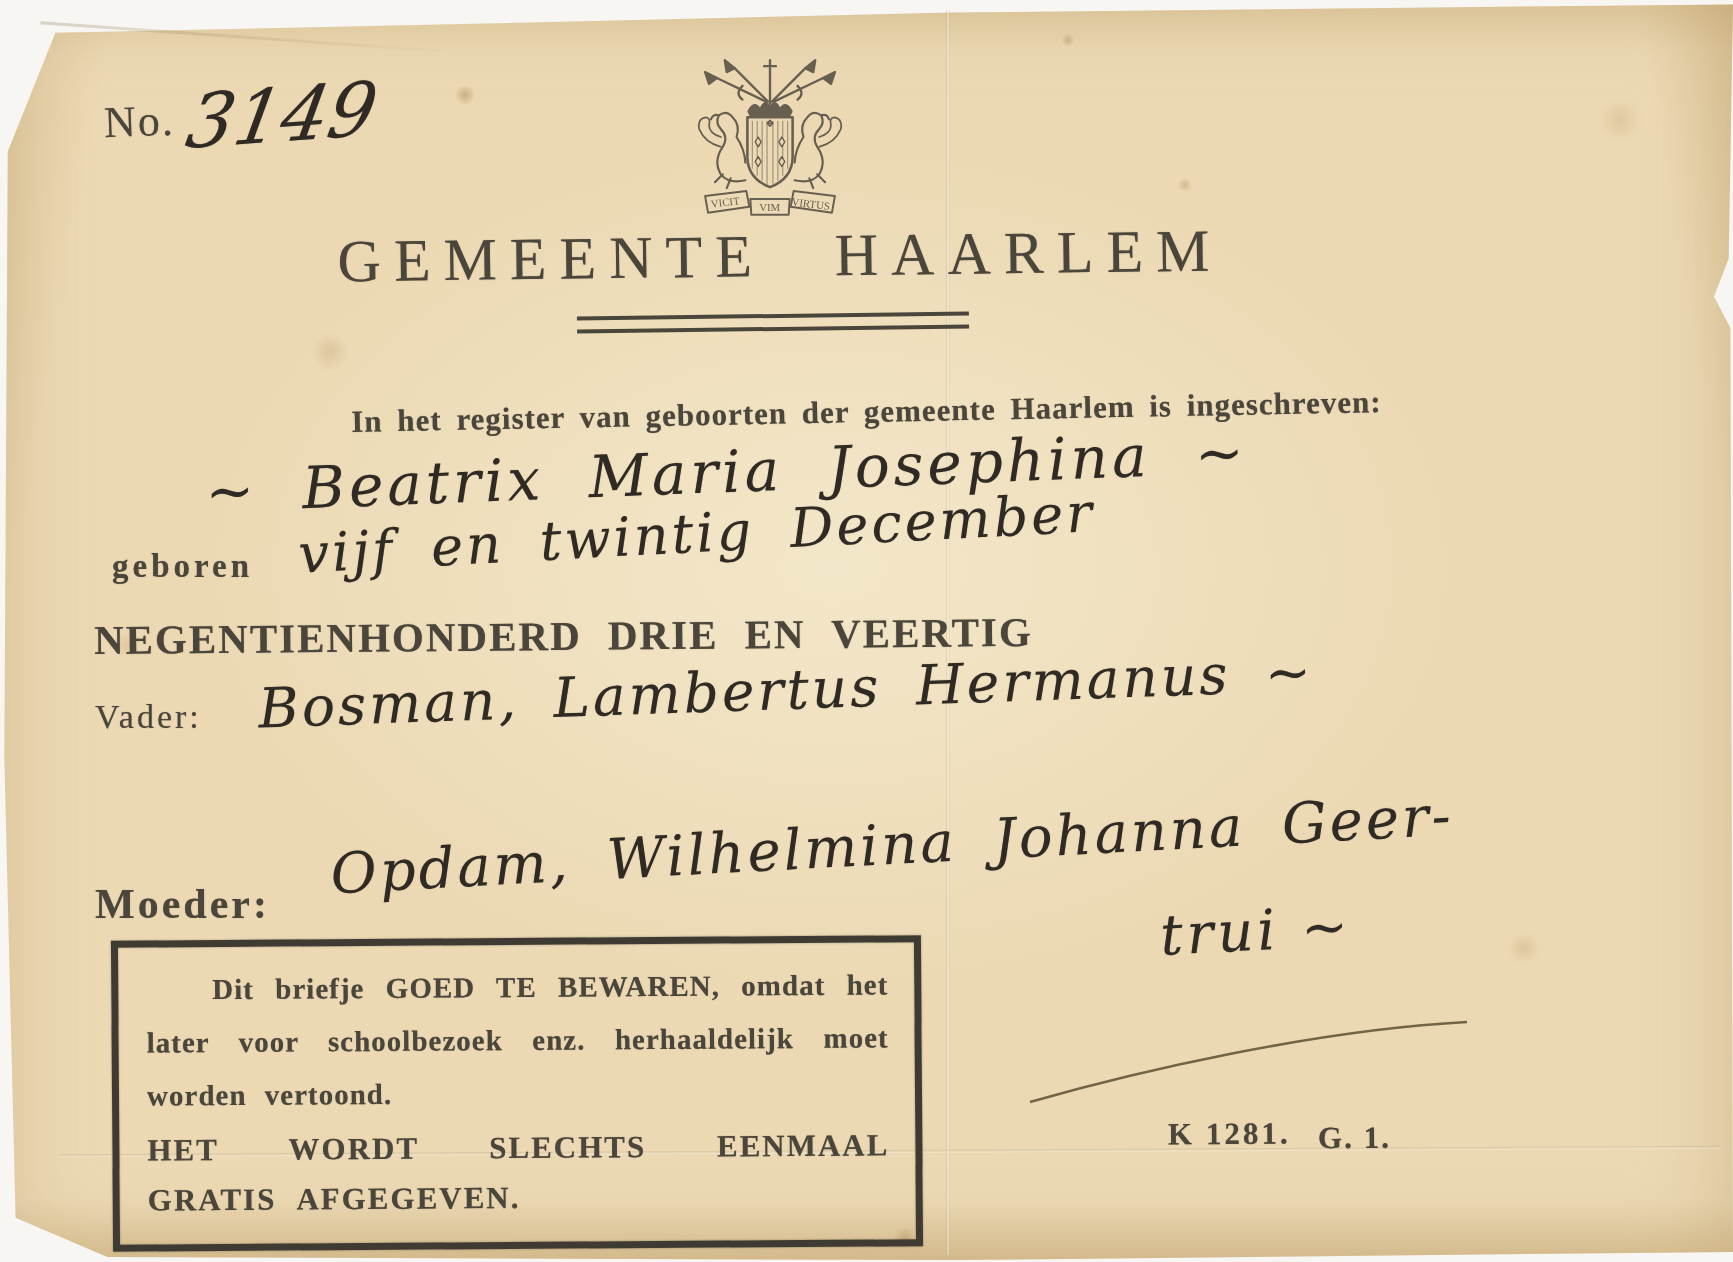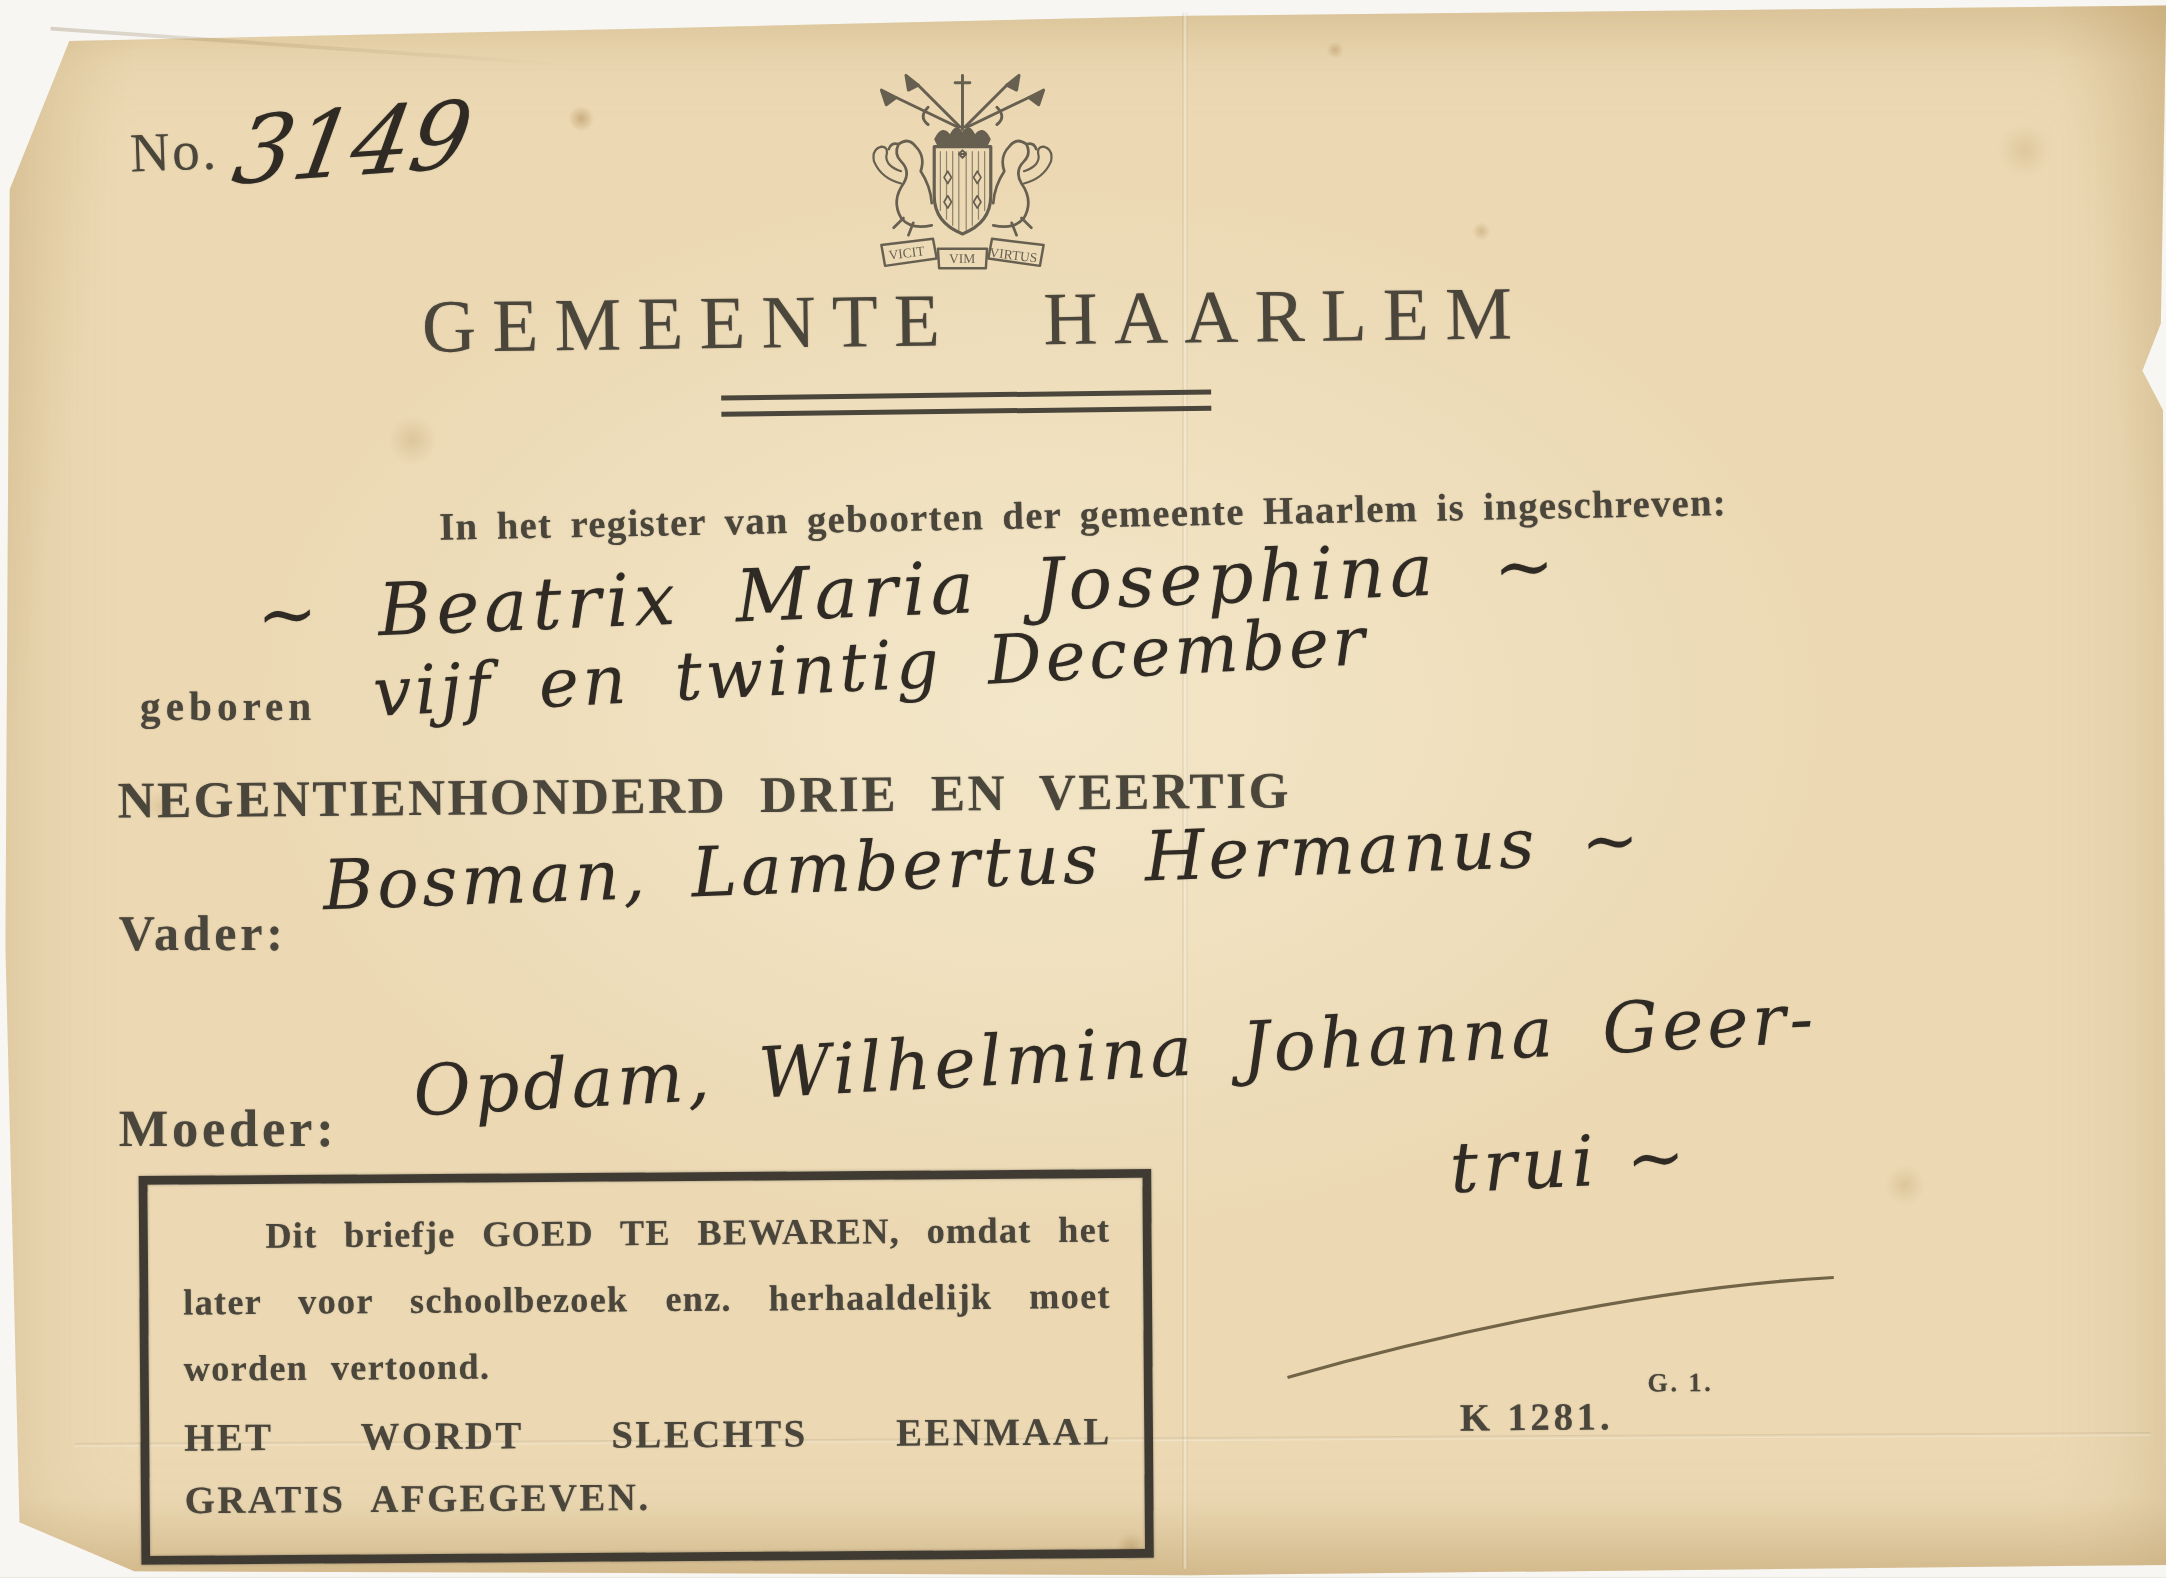--- a/index.html
+++ b/index.html
@@ -67,42 +67,42 @@
 
   .register-line { left:0; top:394px; width:1733px; text-align:center;
     font-size:31px; font-weight:bold; letter-spacing:1px; word-spacing:6px; transform:rotate(-1.1deg); }
 
   .child-name { left:205px; top:438px; font-size:58px; letter-spacing:4px; word-spacing:22px; transform:rotate(-2.2deg); }
 
   .born-label { left:112px; top:548px; font-size:33px; font-weight:bold; letter-spacing:4px;text-align:right; }
   .born-date  { left:298px; top:502px; font-size:54px; letter-spacing:3px; word-spacing:16px; transform:rotate(-3deg); }
   .born-year  { left:94px; top:612px; font-size:41px; font-weight:bold; letter-spacing:2px; word-spacing:14px; transform:rotate(-0.5deg); }
 
-  .father-label { left:95px; top:698px; font-size:40px; font-weight:bold; letter-spacing:3px;margin-top:25px; }
+  .father-label { left:95px; top:698px; font-size:34px; font-weight:normal; letter-spacing:3px; }
   .father-name  { left:258px; top:658px; font-size:55px; letter-spacing:3px; word-spacing:14px; transform:rotate(-2deg); }
 
   .mother-label { left:95px; top:880px; font-size:42px; font-weight:bold; letter-spacing:3px; }
   .mother-name1 { left:330px; top:812px; font-size:56px; letter-spacing:3px; word-spacing:16px; transform:rotate(-3deg); }
   .mother-name2 { left:1160px; top:898px; font-size:56px; letter-spacing:4px; transform:rotate(-3deg); }
 
   .flourish { left:1015px; top:1000px; width:470px; height:120px; }
 
   .notice-box {
     left:112px; top:938px; width:742px; min-height:196px;
     border:7px solid #3f3b33; padding:16px 26px 20px 28px;
     transform:rotate(-0.4deg);
     box-shadow:0 0 2px rgba(63,59,51,.5), inset 0 0 2px rgba(63,59,51,.5);
   }
   .notice-p1 { font-size:29px; font-weight:bold; line-height:1.82; text-align:justify;
     text-indent:66px; letter-spacing:1px; word-spacing:10px; margin:0; }
   .notice-p2 { font-size:31px; font-weight:bold; line-height:1.6; text-align:justify;
     letter-spacing:2px; word-spacing:12px; margin:4px 0 0 0; }
 
   .code-left  { left:1168px; top:1116px; font-size:31px; font-weight:bold; letter-spacing:3px; transform:rotate(-0.5deg); }
-  .code-right { left:1318px; top:1094px; font-size:21px; font-weight:bold; letter-spacing:2px; transform:rotate(-0.5deg); }
+  .code-right { left:1318px; top:1120px; font-size:31px; font-weight:bold; letter-spacing:2px; transform:rotate(-0.5deg); }
 </style>
 </head>
 <body>
 
 <div class="canvas">
 
   <div class="paper"></div>
   <div class="fold-v"></div>
   <div class="fold-h"></div>
   <div class="crease-tl"></div>

